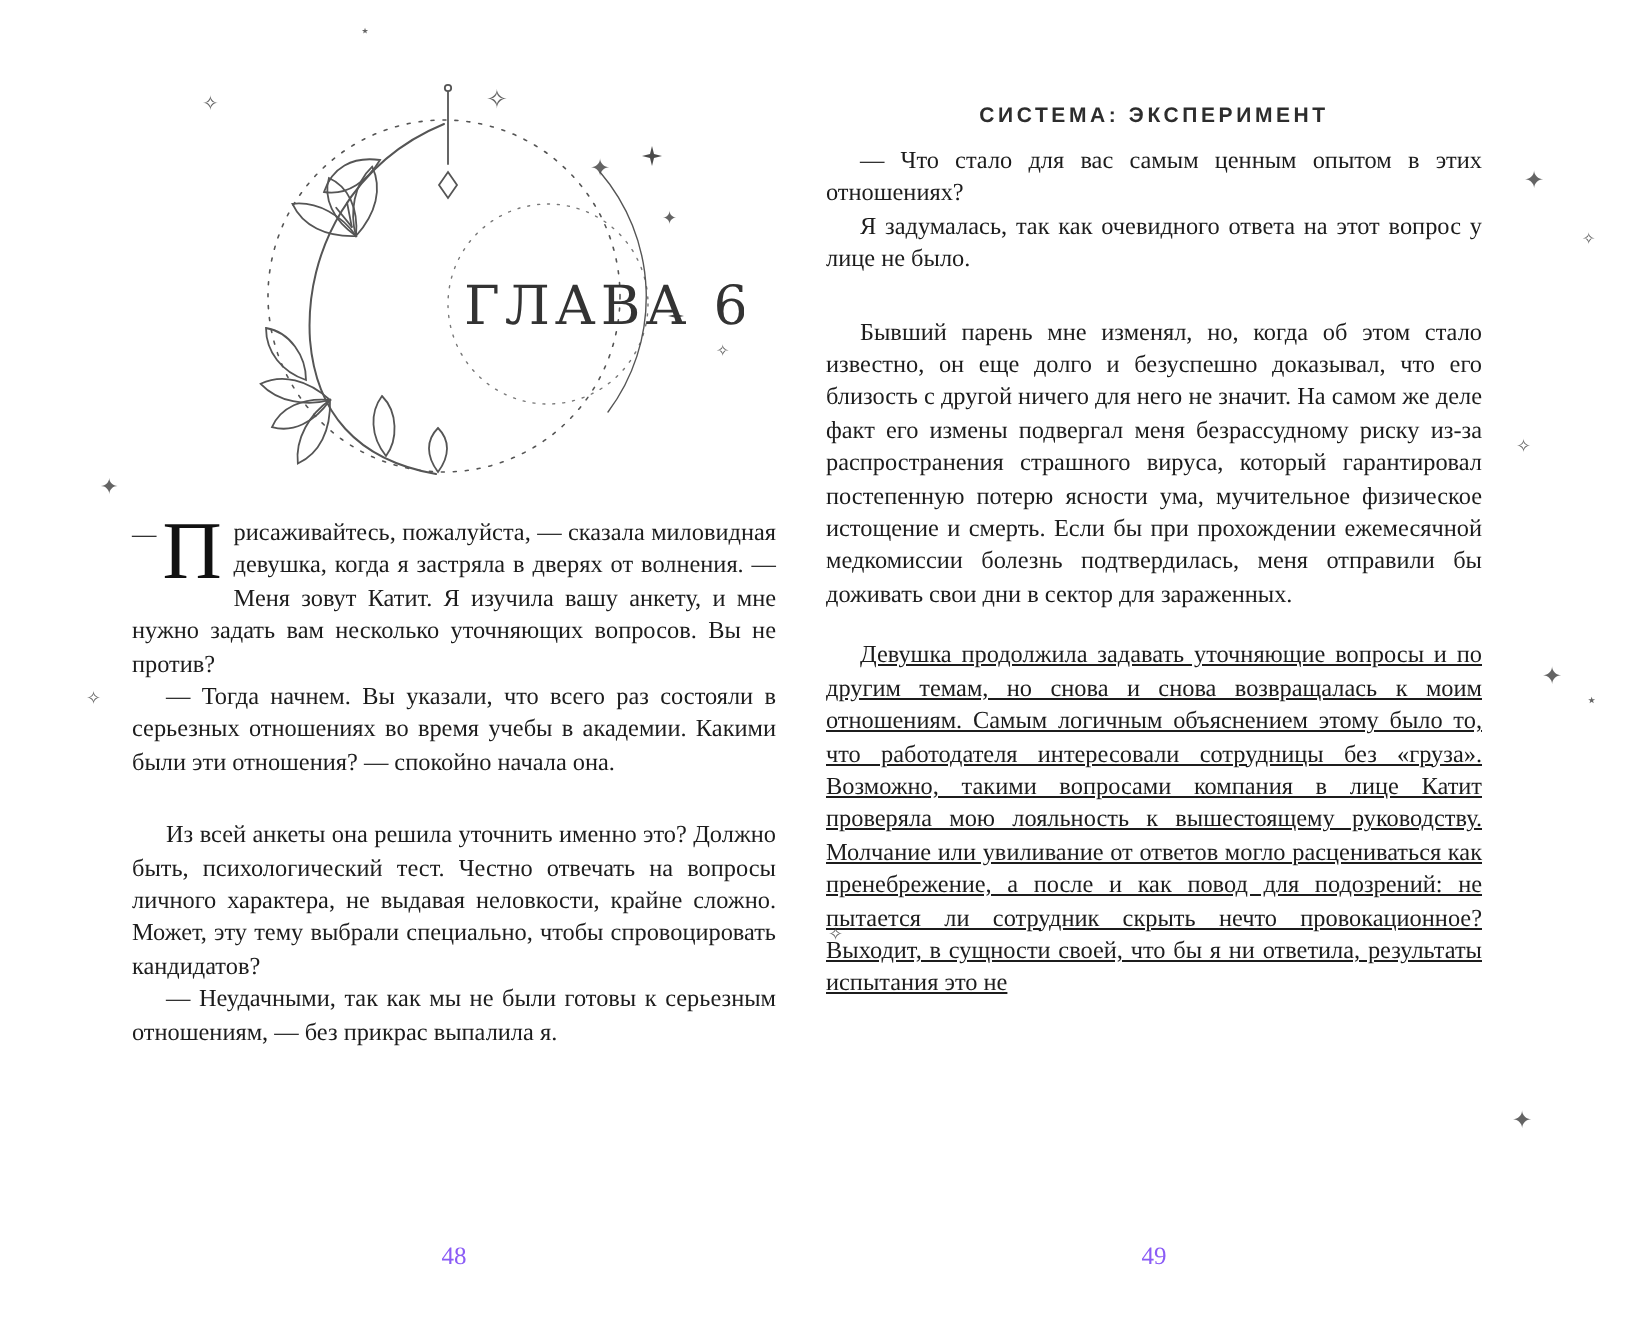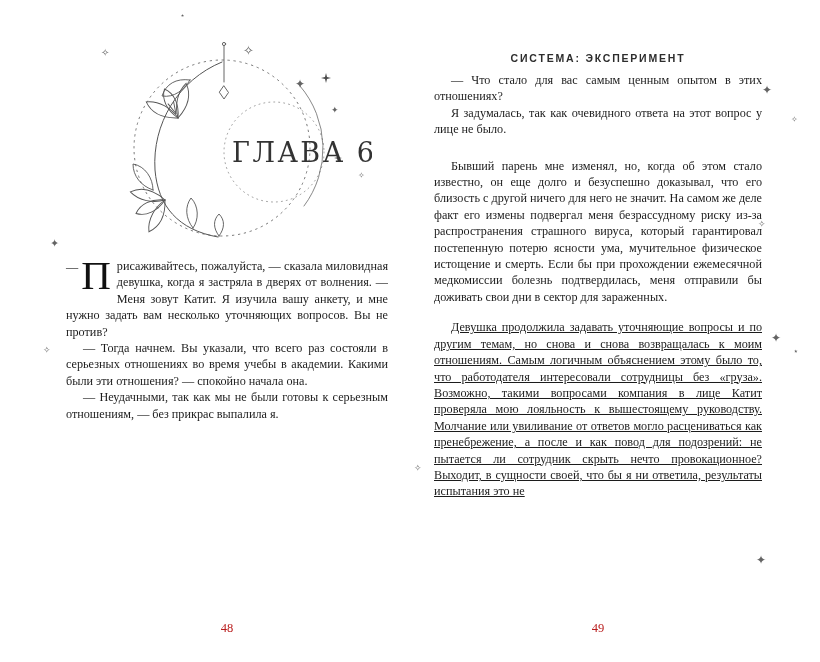--- a/index.html
+++ b/index.html
@@ -7,21 +7,21 @@
   body {
     background:#ffffff;
     font-family:"Liberation Serif", serif;
     color:#1c1c1c;
     position:relative;
     overflow:hidden;
   }
   .spread { position:absolute; inset:0; }
   .page { position:absolute; top:0; height:662px; }
   .page-left  { left:66px;  width:322px; }
-  .page-right { left:434px; width:328px; }
+  .page-right { left:413px; width:328px; }
 
   
   .running-head {
     position:absolute; top:52px; left:0; width:100%;
     text-align:center;
     font-family:"Liberation Sans", sans-serif;
     font-size:10.5px; font-weight:bold;
     letter-spacing:1.8px;
     color:#2d2d2d;
   }
@@ -64,21 +64,21 @@
   .chapter-art {
     position:absolute; top:38px; left:6px;
     width:300px; height:210px;
   }
 
   
   .page-number {
     position:absolute; bottom:26px; left:0; width:100%;
     text-align:center;
     font-size:12.5px;
-    color:#b91c1c;
+    color:#8b5cf6;
   }
 
   
   .sp {
     position:absolute;
     font-family:"DejaVu Sans", sans-serif;
     color:#4a4a4a;
     opacity:.85;
     line-height:1;
     user-select:none;
@@ -134,20 +134,21 @@
 
     <div class="body-text body-text-left">
       <p class="no-indent">
         <span class="opening">
           <span class="dash">—</span>
           <span class="dropcap">П</span>
         </span>
         <span>рисаживайтесь, пожалуйста, — сказала миловидная девушка, когда я застряла в дверях от волнения. — Меня зовут Катит. Я изучила вашу анкету, и мне нужно задать вам несколько уточняющих вопросов. Вы не против?</span>
       </p>
       <p>— Тогда начнем. Вы указали, что всего раз состояли в серьезных отношениях во время учебы в академии. Какими были эти отношения? — спокойно начала она.</p>
+      <p class="gap-sm">Из всей анкеты она решила уточнить именно это? Должно быть, психологический тест. Честно отвечать на вопросы личного характера, не выдавая неловкости, крайне сложно. Может, эту тему выбрали специально, чтобы спровоцировать кандидатов?</p>
       <p>— Неудачными, так как мы не были готовы к серьезным отношениям, — без прикрас выпалила я.</p>
     </div>
 
     <div class="page-number">48</div>
   </div>
 
   <div class="page page-right">
     <div class="running-head">СИСТЕМА: ЭКСПЕРИМЕНТ</div>
 
     <div class="body-text body-text-right">

